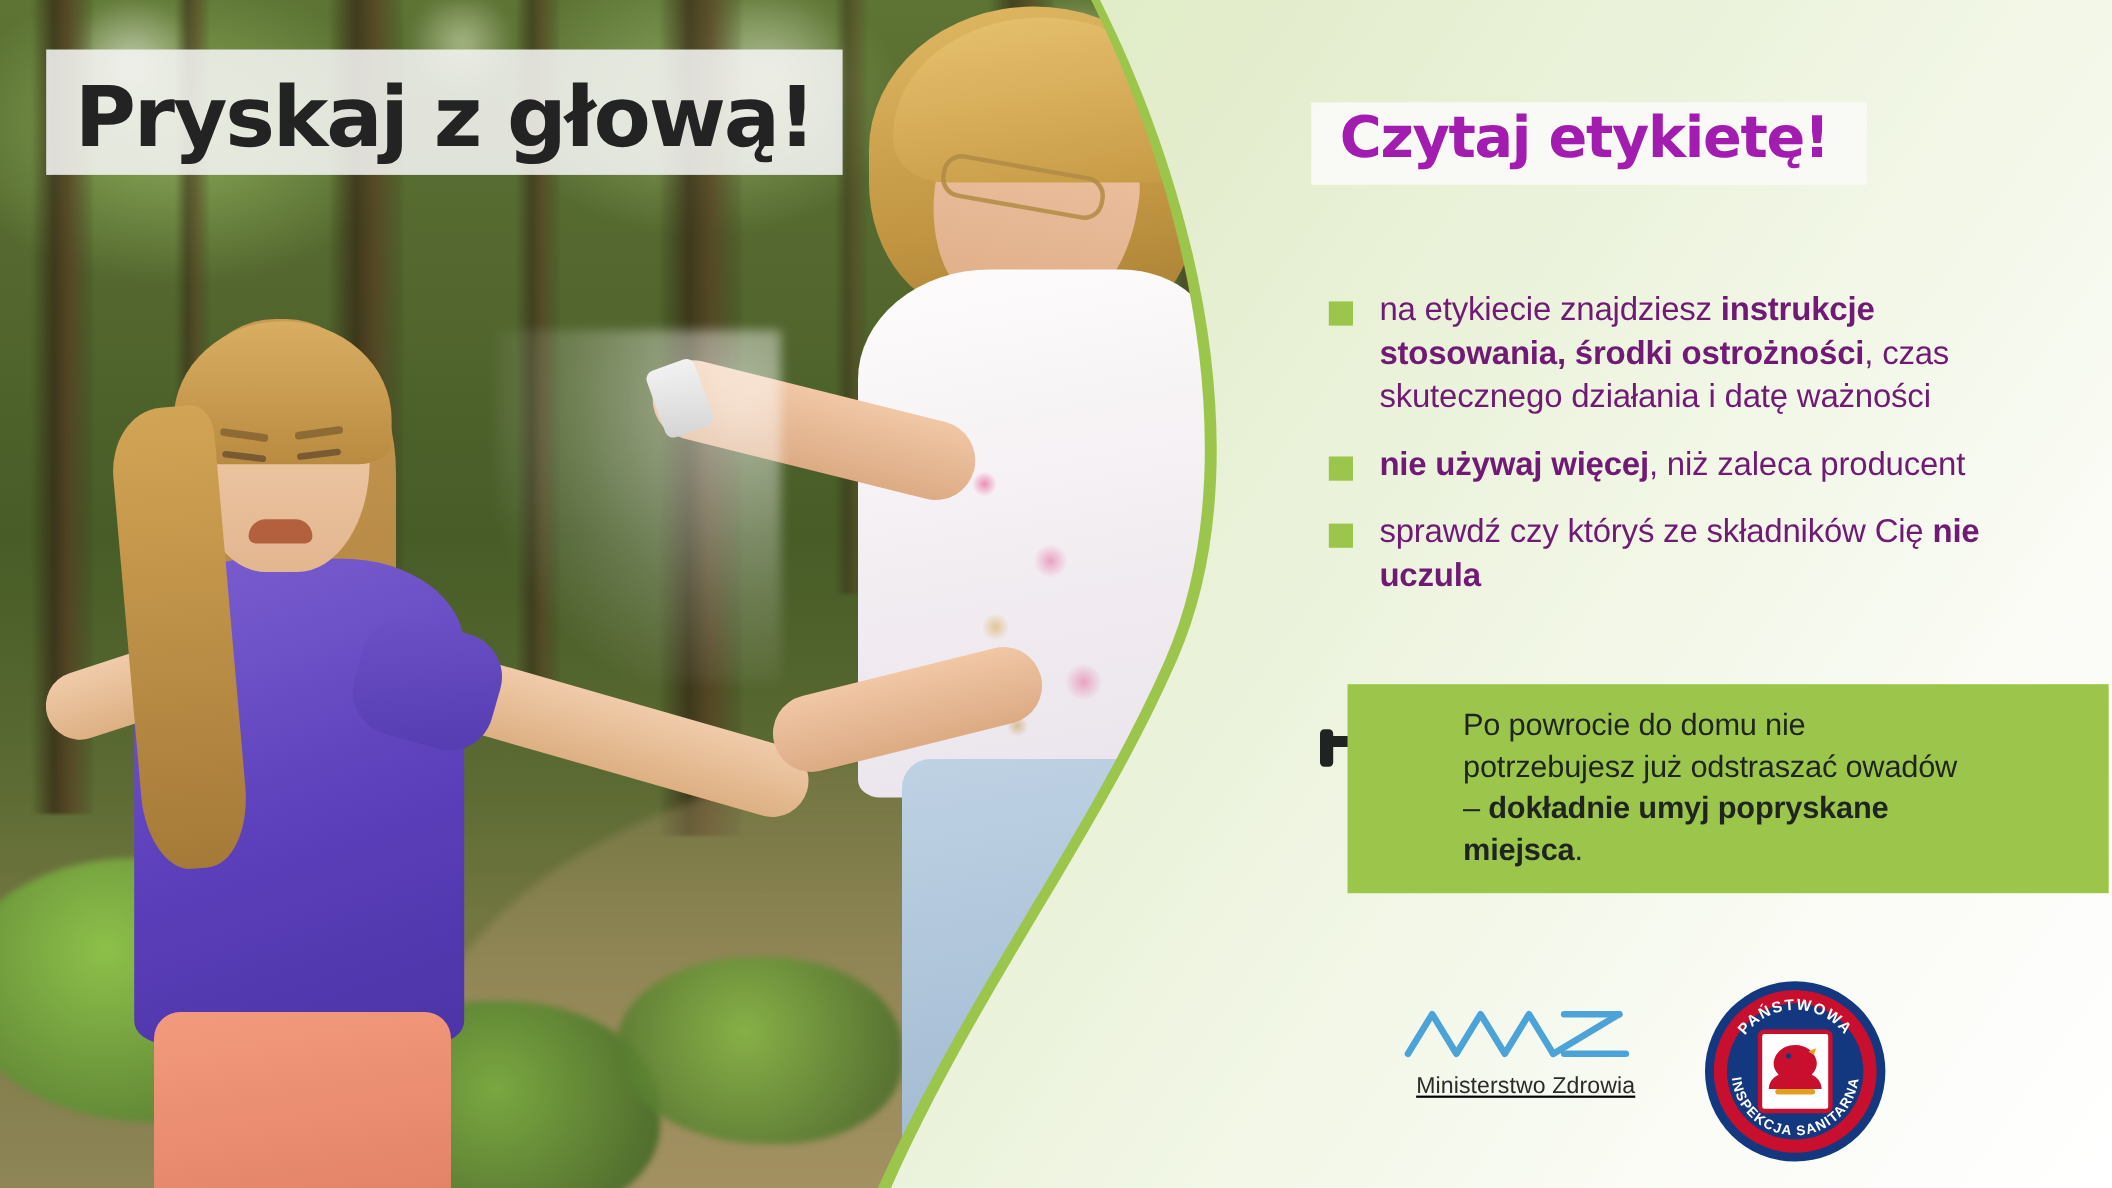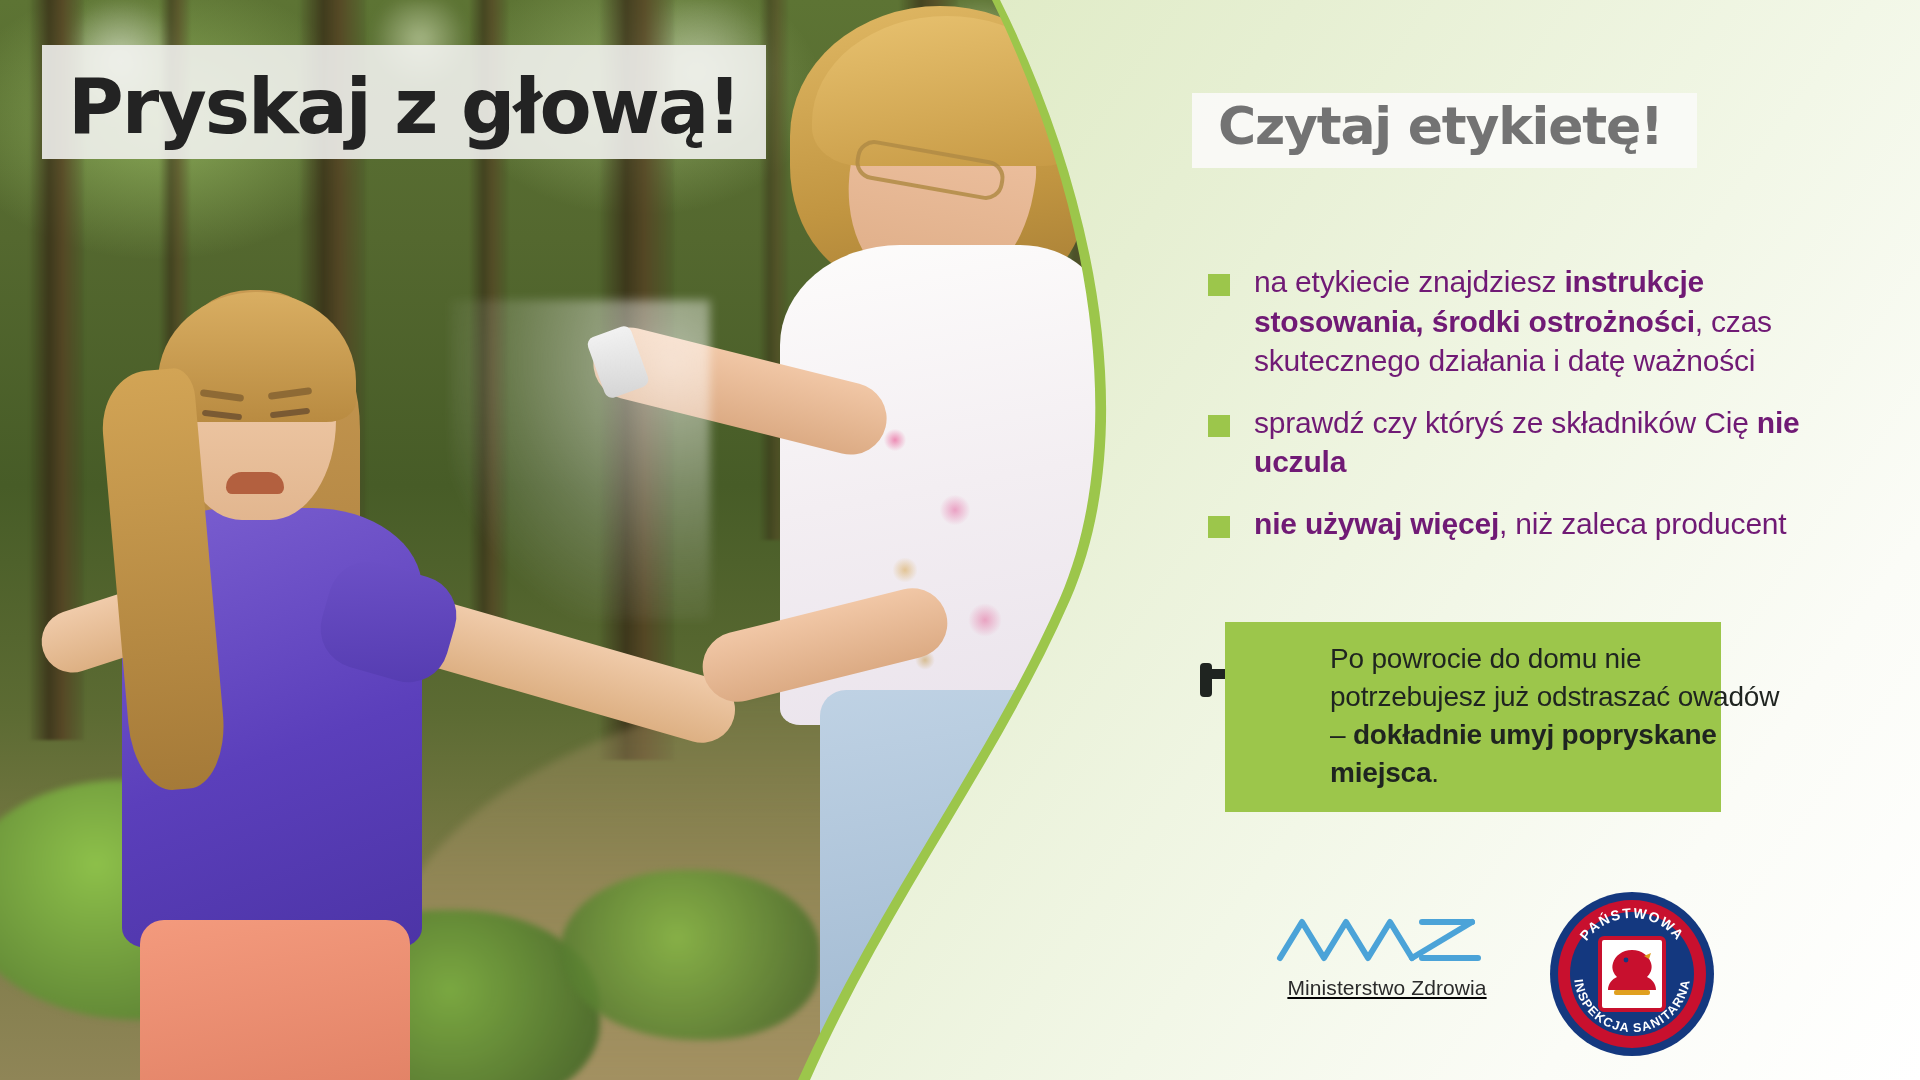--- a/index.html
+++ b/index.html
@@ -233,21 +233,21 @@
     left: 1192px; top: 93px;
     padding: 6px 34px 14px 26px;
     background: rgba(250,250,247,.93);
   }
   .subtitle-banner h2 {
     font-family: "DejaVu Sans", sans-serif;
     font-weight: 700;
     font-size: 52px;
     line-height: 1.05;
     letter-spacing: -1.2px;
-    color: #737373;
+    color: #a21caf;
     white-space: nowrap;
   }
 
   
   .bullets {
     position: absolute;
     left: 1208px; top: 262px;
     width: 650px;
   }
   .bullet-row {
@@ -268,21 +268,21 @@
     line-height: 1.32;
     color: #701a75;
     letter-spacing: -.2px;
   }
   .bullet-text b { font-weight: 700; }
 
   
   .callout {
     position: absolute;
     left: 1225px; top: 622px;
-    width: 496px; height: 190px;
+    width: 692px; height: 190px;
     background: #9cc64b;
   }
   .callout-text {
     position: absolute;
     left: 105px; top: 18px;
     width: 470px;
     font-family: "Liberation Sans", sans-serif;
     font-size: 28px;
     line-height: 1.36;
     color: #1f2420;
@@ -382,25 +382,25 @@
     <h2>Czytaj etykietę!</h2>
   </div>
 
   <div class="bullets" id="bullet-list">
       <div class="bullet-row">
         <span class="bullet-marker"></span>
         <div class="bullet-text"><span>na etykiecie znajdziesz </span><b>instrukcje stosowania, środki ostrożności</b><span>, czas skutecznego działania i datę ważności</span></div>
       </div>
       <div class="bullet-row">
         <span class="bullet-marker"></span>
-        <div class="bullet-text"><span>sprawdź czy któryś ze składników Cię </span><b>nie uczula</b></div>
+        <div class="bullet-text"><b>nie używaj  więcej</b><span>, niż zaleca producent</span></div>
       </div>
       <div class="bullet-row">
         <span class="bullet-marker"></span>
-        <div class="bullet-text"><b>nie używaj  więcej</b><span>, niż zaleca producent</span></div>
+        <div class="bullet-text"><span>sprawdź czy któryś ze składników Cię </span><b>nie uczula</b></div>
       </div>
     </div>
 
   <svg class="faucet-icon" viewBox="0 0 80 110">
     <rect x="10" y="8" width="12" height="34" rx="4" fill="#1f2420"></rect>
     <path d="M16 14 H46 C54 14 58 18 58 26 V40 H46 V28 C46 25 45 24 42 24 H16 Z" fill="#1f2420"></path>
     <rect x="42" y="40" width="20" height="9" rx="3" fill="#1f2420"></rect>
     <g fill="#1f2420">
       <rect x="45" y="56" width="4" height="7" rx="2"></rect>
       <rect x="54" y="56" width="4" height="7" rx="2"></rect>

